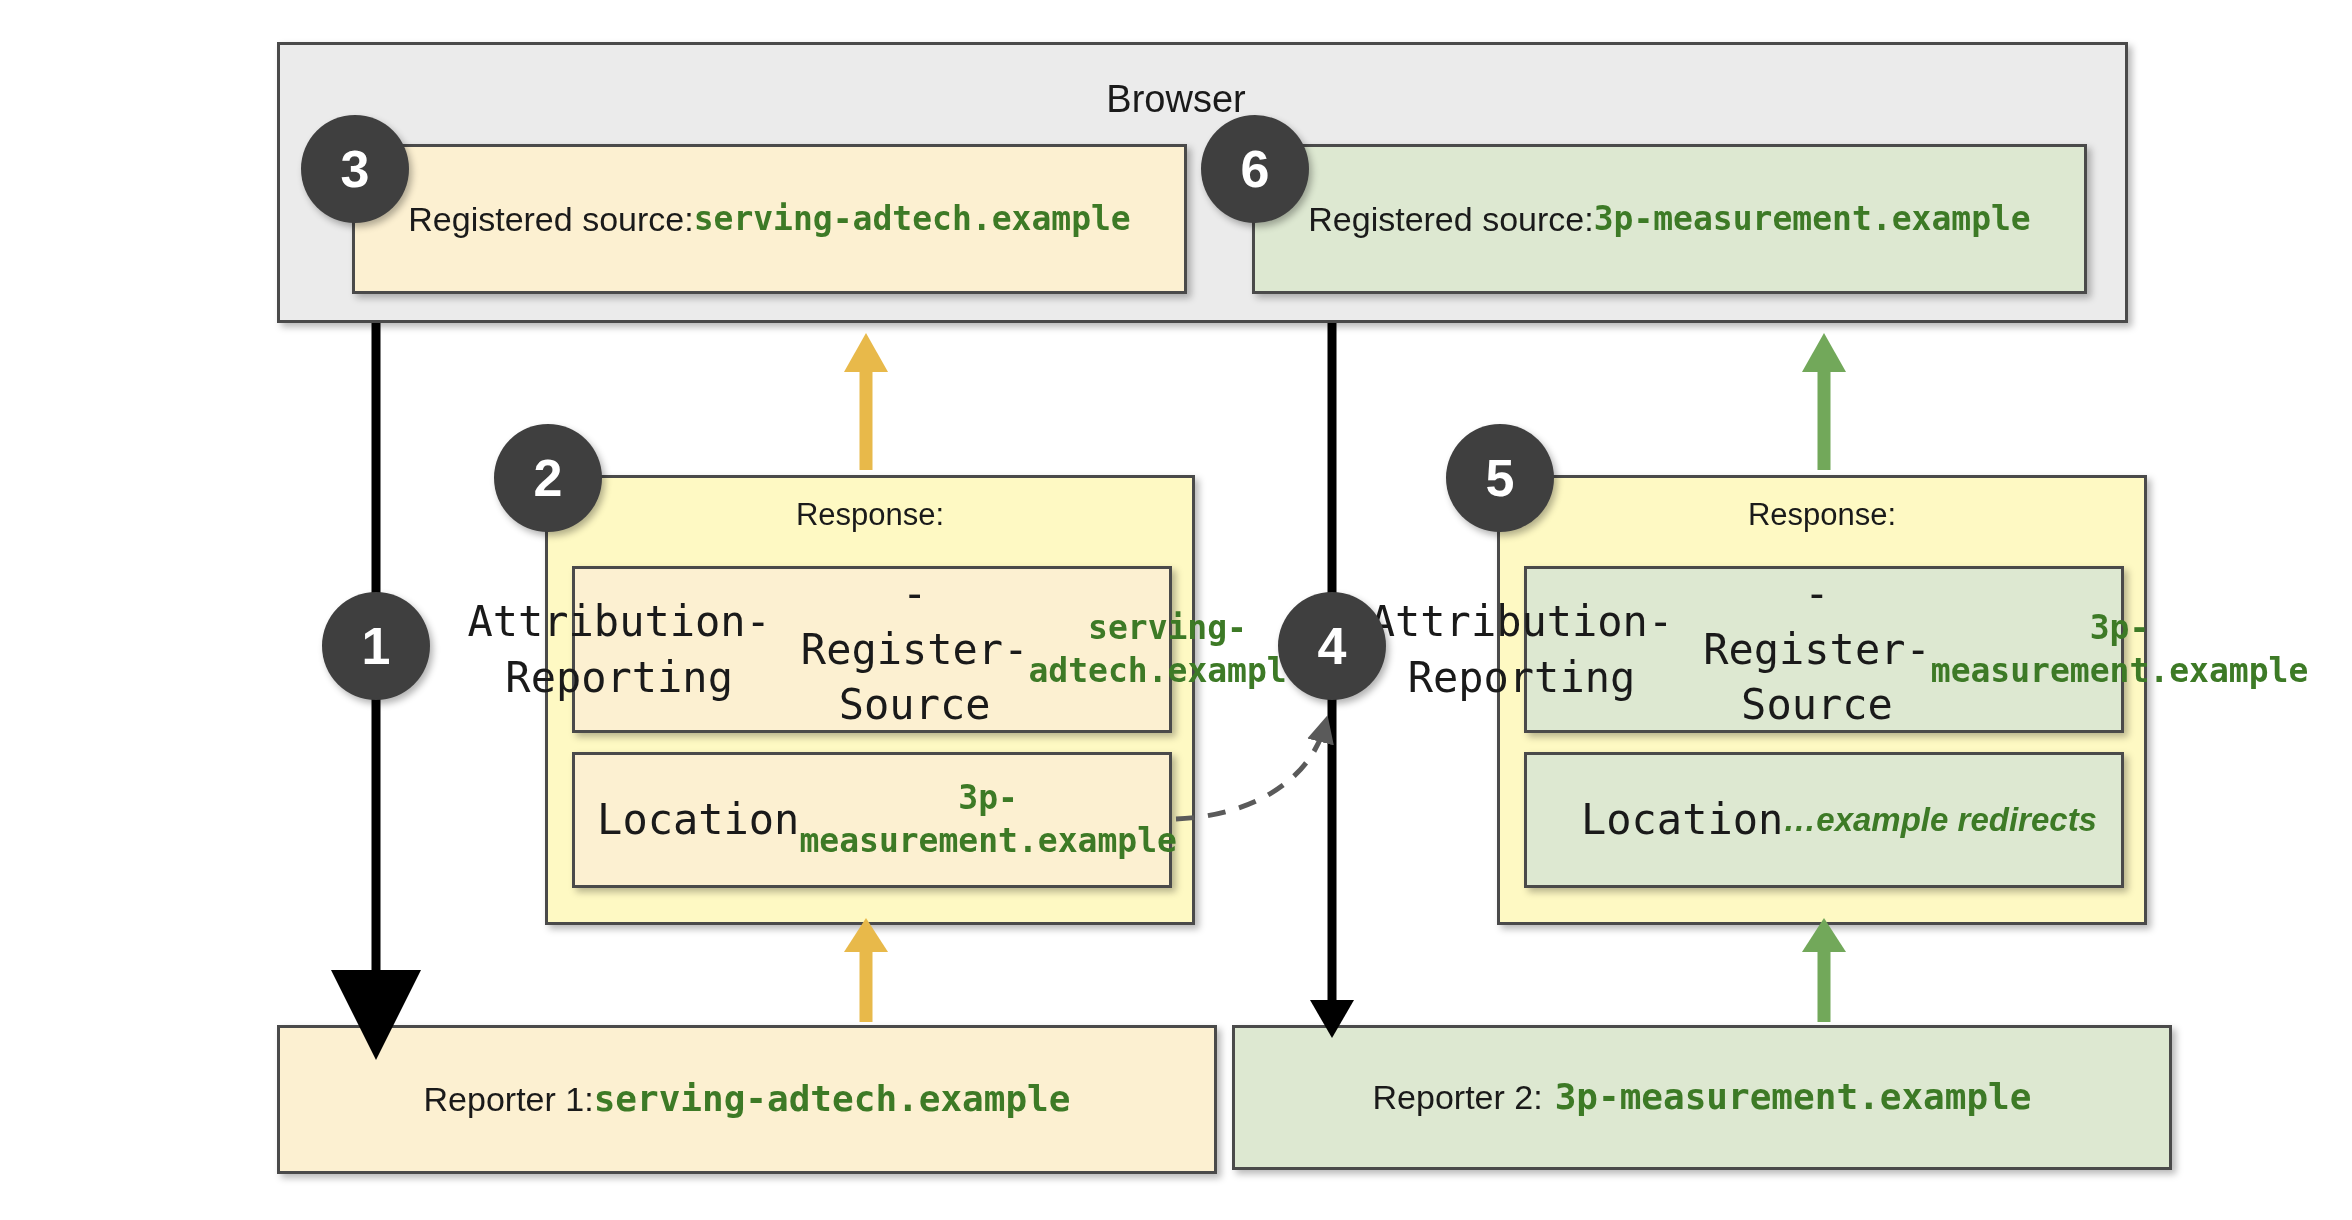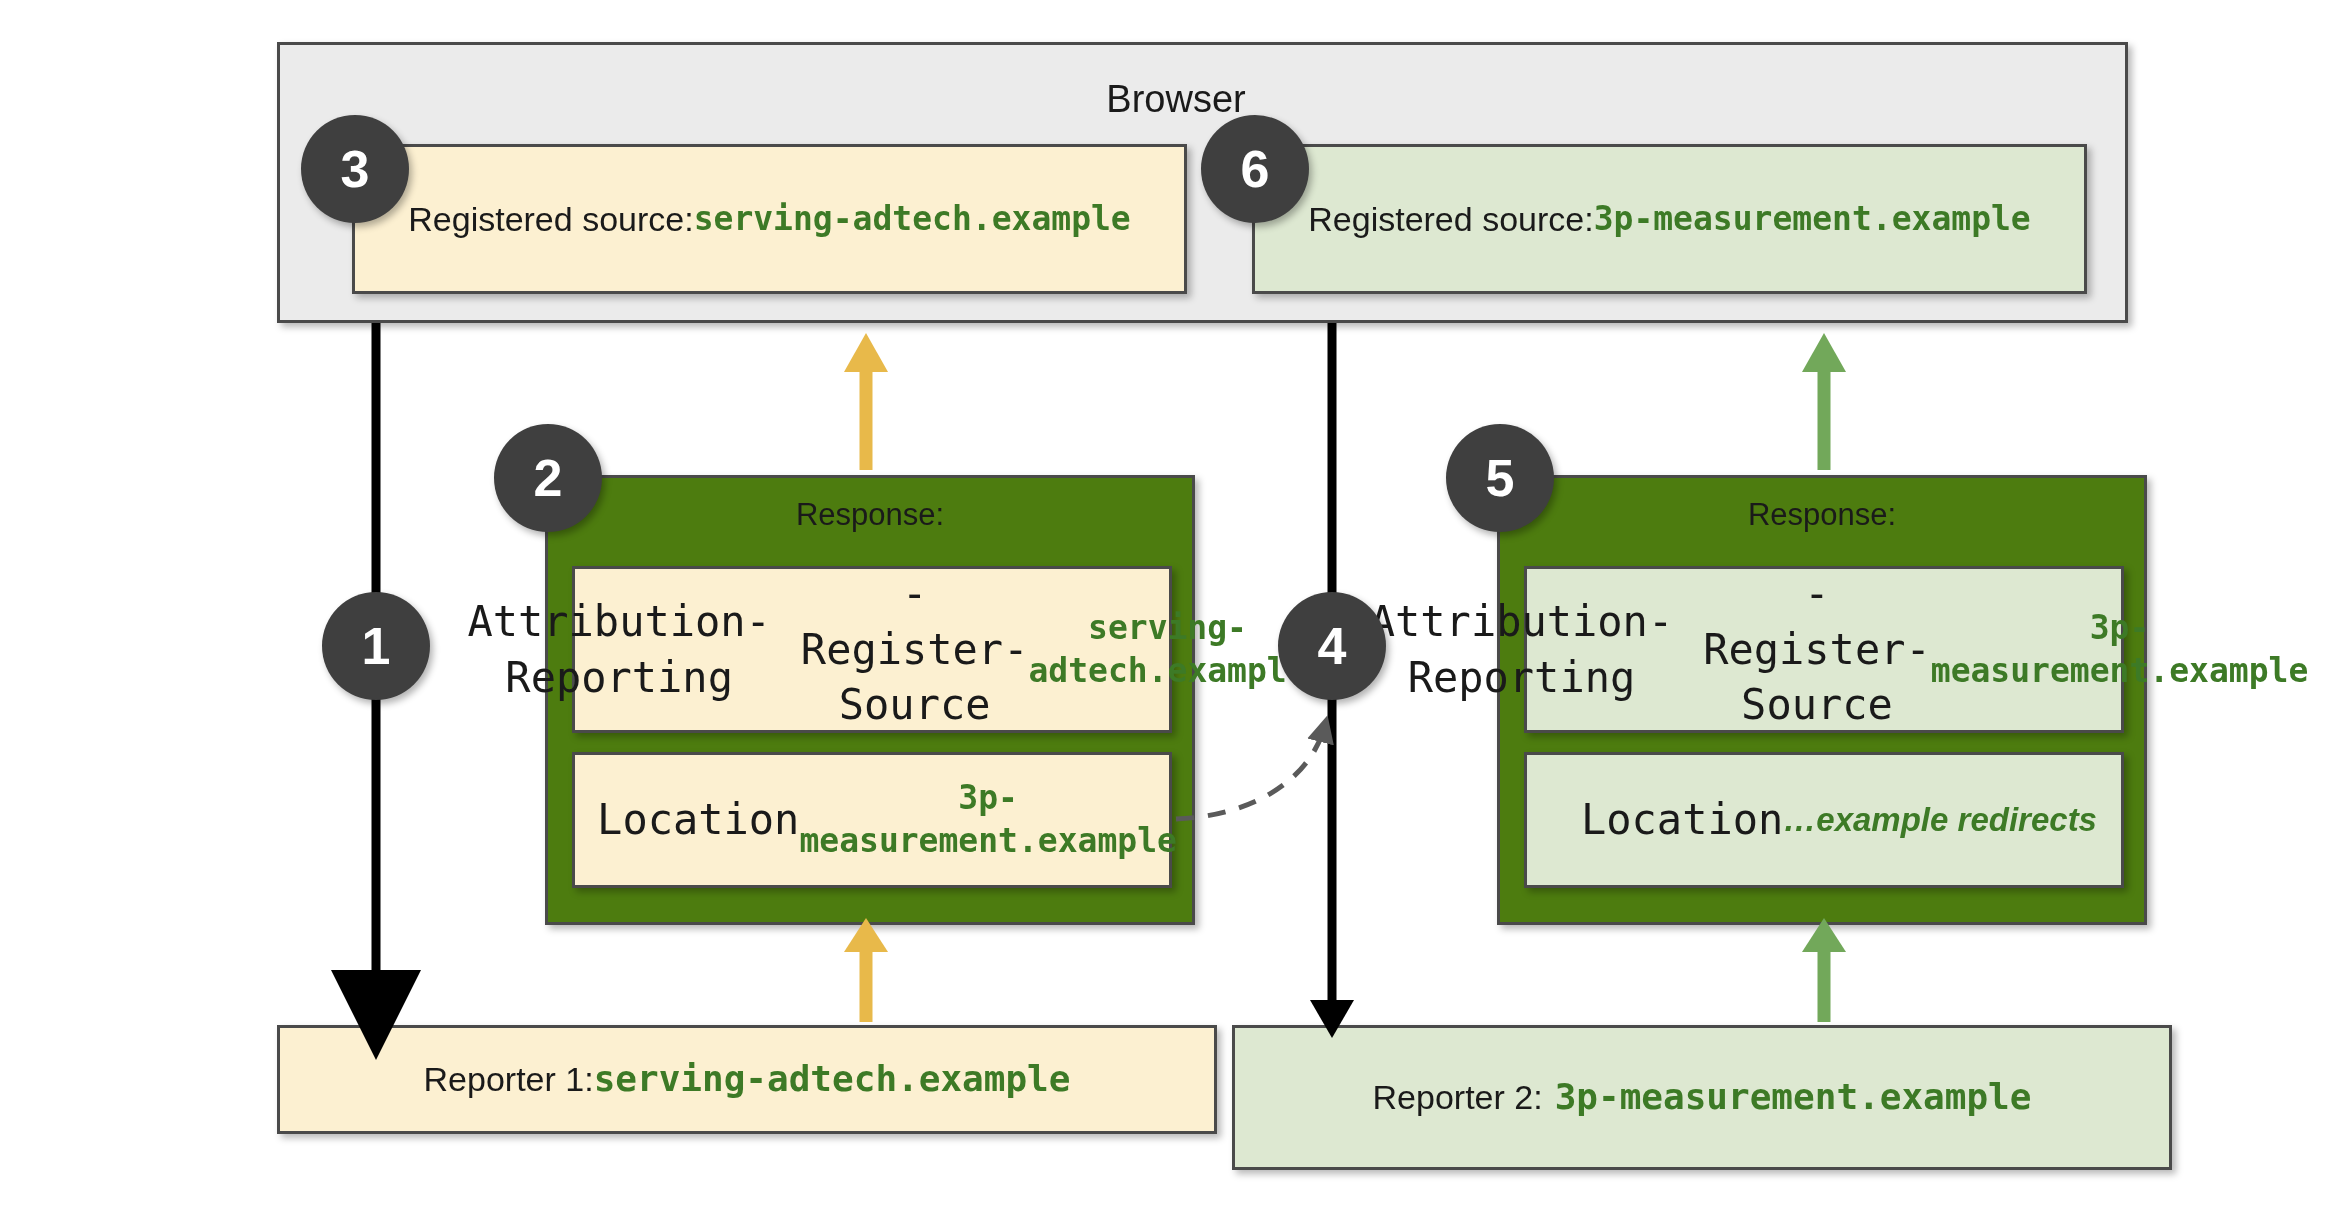--- a/index.html
+++ b/index.html
@@ -6,21 +6,21 @@
   body{width:2352px;height:1220px;position:relative;overflow:hidden;
        font-family:"Liberation Sans", sans-serif;}
   #stage{position:absolute;left:0;top:0;width:2352px;height:1220px;}
 
   .box{position:absolute;box-sizing:border-box;border:3px solid #4a4a4a;
        box-shadow:4px 4px 7px rgba(0,0,0,0.28);}
 
   .browser-frame{background:#ebebeb;}
   .cream{background:#fcf0d1;}
   .mint{background:#dde8d1;}
-  .greyresp{background:#4d7c0f;}
+  .greyresp{background:#fef9c3;}
 
   .center{display:flex;flex-direction:row;align-items:center;
           justify-content:center;text-align:center;}
 
   .lbl{color:#1a1a1a;font-size:34px;line-height:1.25;}
   .lbl-sm{color:#1a1a1a;font-size:31px;line-height:1.25;}
   .mono{font-family:"DejaVu Sans Mono", monospace;font-size:33px;
         font-weight:bold;line-height:1.3;}
   .mono-dark{font-family:"DejaVu Sans Mono", monospace;font-size:42px;
         color:#1a1a1a;line-height:1.32;margin-left:30px;}
@@ -117,21 +117,21 @@
       <div class="mono-dark">-Register-Source</div>
       <div class="mono green-txt">3p-measurement.example</div>
     </div>
 
     <div class="box mint center" style="left:24px;top:274px;width:600px;height:136px;position:absolute;">
       <div class="mono-dark">Location</div>
       <div class="ital">…example redirects</div>
     </div>
   </div>
 
-  <div class="box cream center" style="left:277px;top:1025px;width:940px;height:109px;">
+  <div class="box cream center" style="left:277px;top:1025px;width:940px;height:149px;">
     <div class="lbl">Reporter 1:</div>
     <div class="mono green-txt" style="font-size:36px;">serving-adtech.example</div>
   </div>
 
   <div class="box mint center" style="left:1232px;top:1025px;width:940px;height:145px;gap:12px;">
     <div class="lbl">Reporter 2:</div>
     <div class="mono green-txt" style="font-size:36px;">3p-measurement.example</div>
   </div>
 
   <div class="badge" style="left:301px;top:115px;">3</div>

